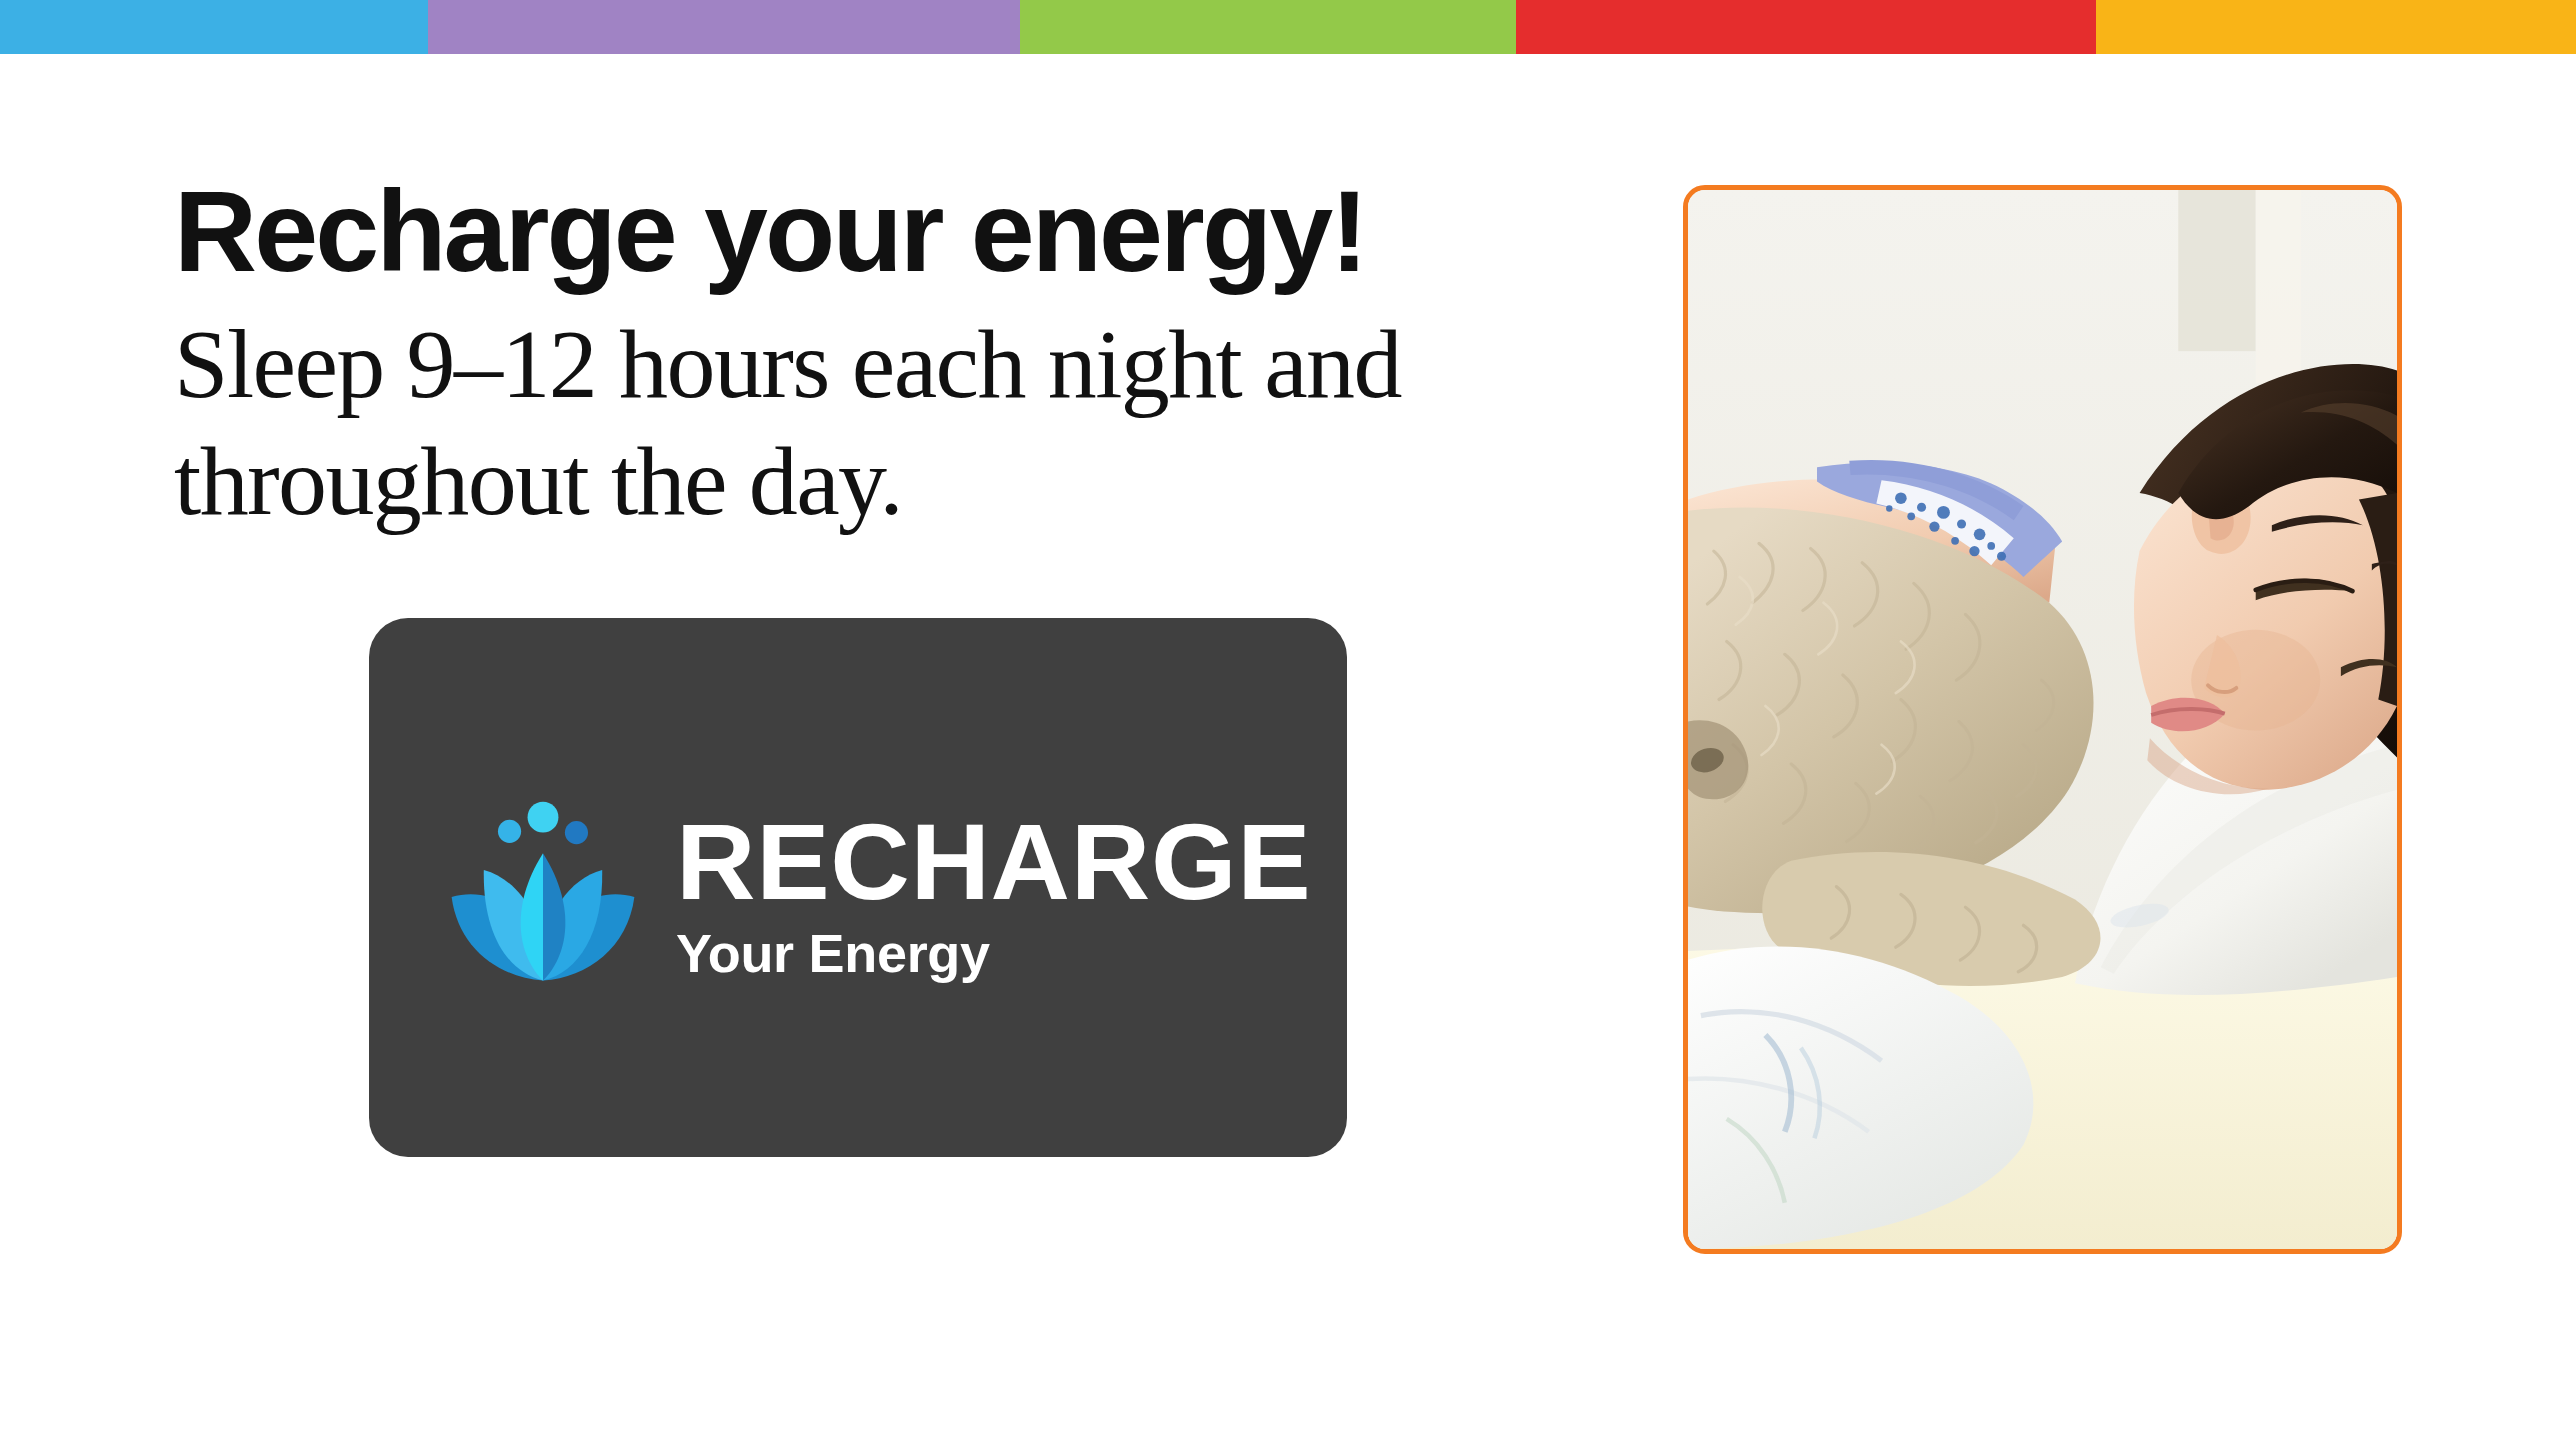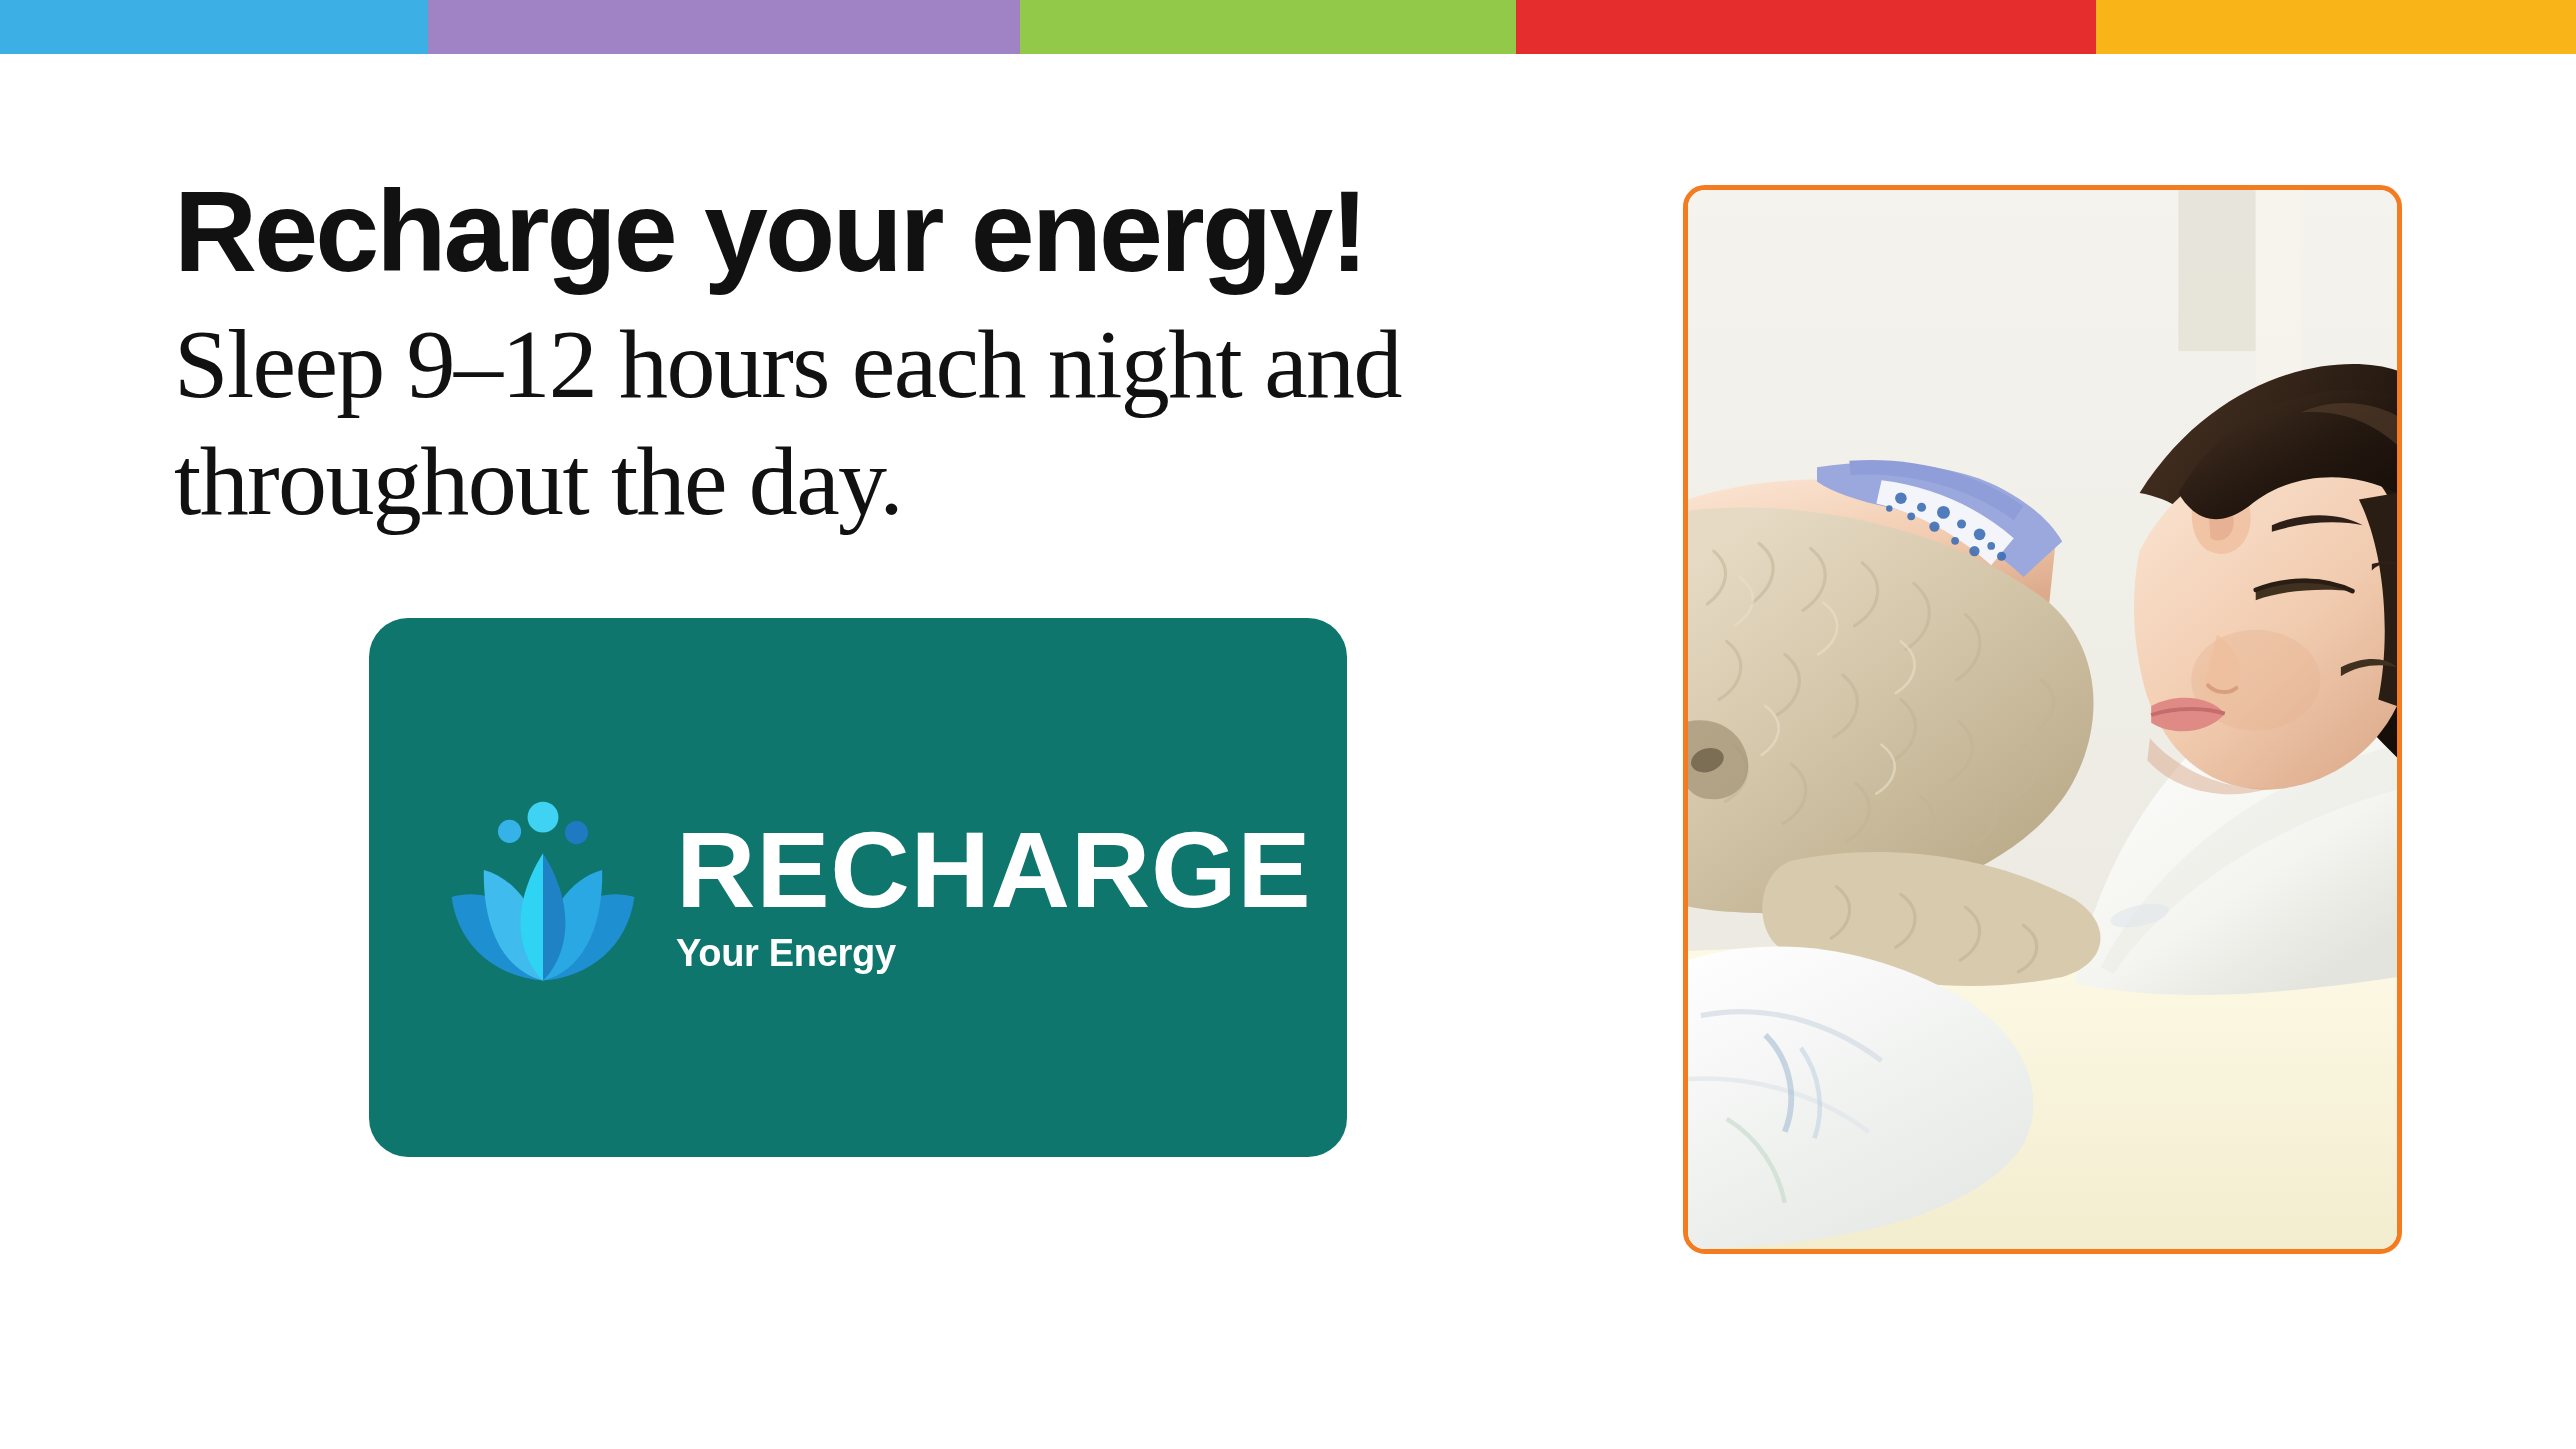--- a/index.html
+++ b/index.html
@@ -89,21 +89,21 @@
     line-height: 0.92;
     font-weight: 700;
     letter-spacing: 0.6px;
     font-family: "Liberation Sans Narrow", "Liberation Sans", sans-serif;
     transform: scaleX(1.02);
     transform-origin: left center;
     white-space: nowrap;
   }
   #tagline {
     color: #ffffff;
-    font-size: 38px;
+    font-size: 54px;
     line-height: 1.0;
     font-weight: 700;
     letter-spacing: -0.3px;
     margin-top: 14px;
     font-family: "Liberation Sans Narrow", "Liberation Sans", sans-serif;
     white-space: nowrap;
   }
 
   
   #photo-frame {
@@ -139,21 +139,21 @@
 
 <div id="text-column">
   <h1 id="headline">Recharge your energy!</h1>
 
   <div id="body-copy">
     <span class="line">Sleep 9–12 hours each night and</span>
     <span class="line">throughout the day.</span>
   </div>
 </div>
 
-<div id="logo-card" style="background: #0f766e;">
+<div id="logo-card" style="background: #404040;">
 
   <svg id="lotus-mark" viewBox="0 0 320 300">
 
     <circle cx="160" cy="36" r="24" fill="#3fd2f2"></circle>
     <circle cx="108" cy="58" r="18" fill="#35b3e8"></circle>
     <circle cx="212" cy="60" r="18" fill="#2179c2"></circle>
 
     <path d="M160 290 C 90 285 28 238 18 160 C 66 146 120 168 150 214 Z" fill="#1e8fd0"></path>
 
     <path d="M160 290 C 230 285 292 238 302 160 C 254 146 200 168 170 214 Z" fill="#1e8fd0"></path>

